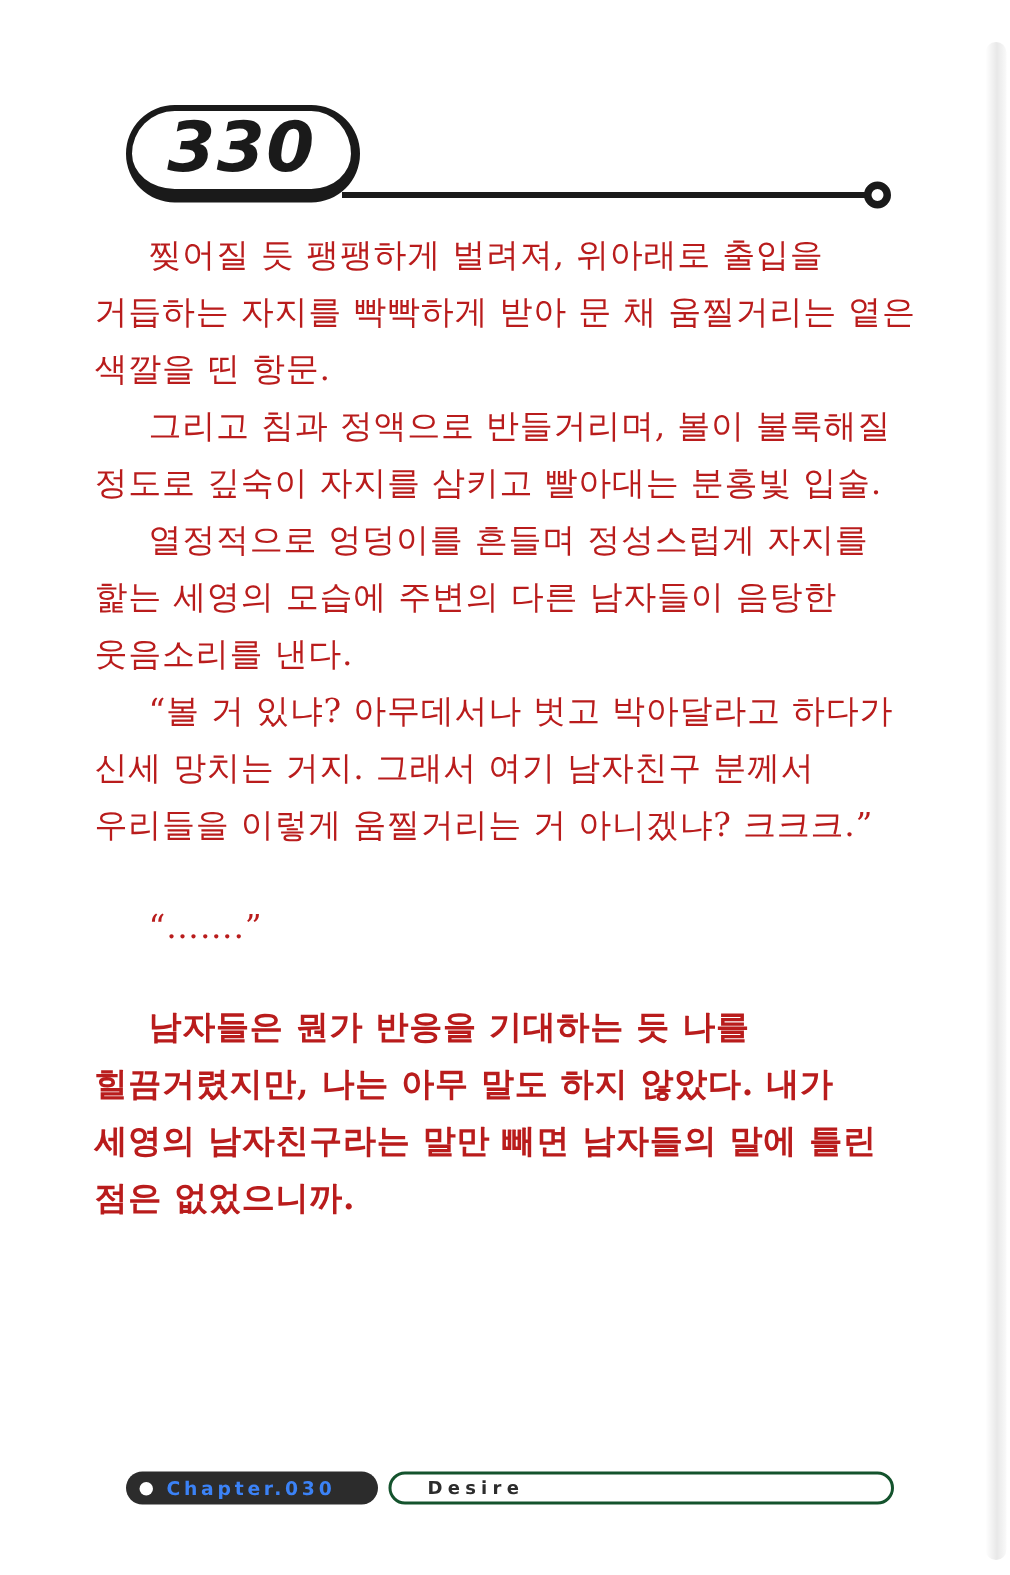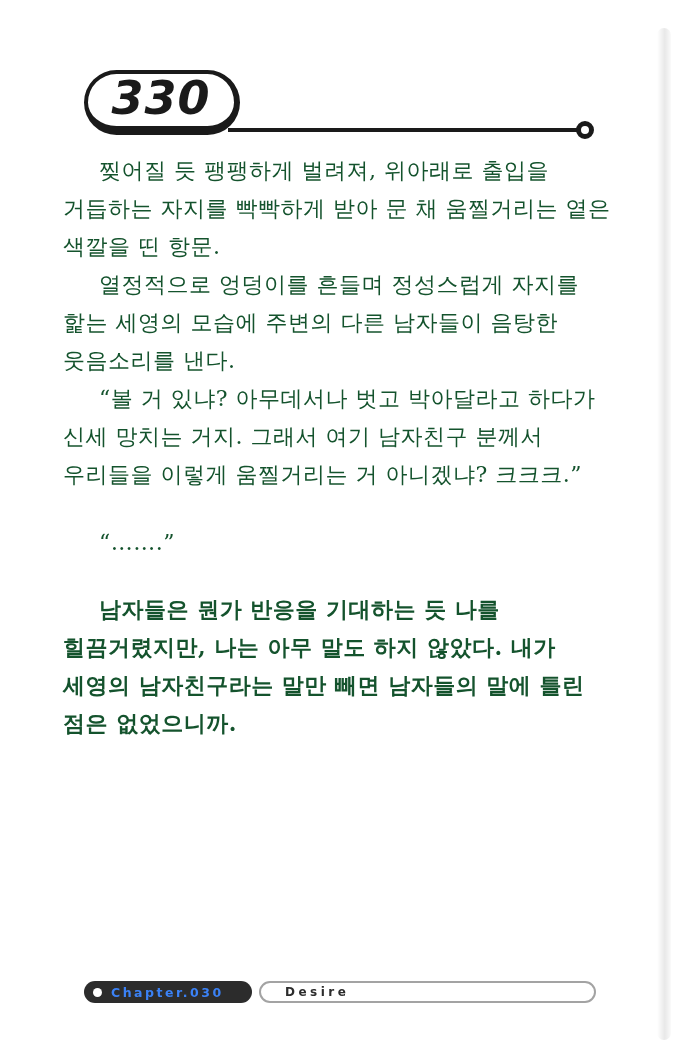--- a/index.html
+++ b/index.html
@@ -80,21 +80,21 @@
     background: #ffffff;
     z-index: 1;
   }
 
   
   .body-text {
     position: absolute;
     left: 63px;
     top: 152px;
     width: 550px;
-    color: #14532d;
+    color: #b91c1c;
     font-size: 22px;
     line-height: 38px;
     letter-spacing: 0.5px;
     text-align: left;
   }
   .body-text p {
     margin: 0;
     text-indent: 36px;
     word-break: keep-all;
   }
@@ -139,21 +139,21 @@
     transform: translateY(-0.5px);
     white-space: nowrap;
   }
   .title-badge {
     position: absolute;
     left: 259px;
     top: 3px;
     width: 337px;
     height: 22px;
     background: #ffffff;
-    border: 2px solid #a3a3a3;
+    border: 2px solid #14532d;
     border-radius: 12px;
     box-sizing: border-box;
     display: flex;
     align-items: center;
     padding-left: 24px;
   }
   .title-label {
     color: #2c2c2c;
     font-size: 12px;
     font-weight: bold;
@@ -169,20 +169,21 @@
   <div class="header">
     <div class="page-number-badge">
       <span class="page-number">330</span>
     </div>
     <div class="header-rule"></div>
     <div class="header-rule-end-dot"></div>
   </div>
 
   <div class="body-text">
     <p>찢어질 듯 팽팽하게 벌려져, 위아래로 출입을 거듭하는 자지를 빡빡하게 받아 문 채 움찔거리는 옅은 색깔을 띤 항문.</p>
+    <p>그리고 침과 정액으로 반들거리며, 볼이 불룩해질 정도로 깊숙이 자지를 삼키고 빨아대는 분홍빛 입술.</p>
     <p>열정적으로 엉덩이를 흔들며 정성스럽게 자지를 핥는 세영의 모습에 주변의 다른 남자들이 음탕한 웃음소리를 낸다.</p>
     <p>“볼 거 있냐? 아무데서나 벗고 박아달라고 하다가 신세 망치는 거지. 그래서 여기 남자친구 분께서 우리들을 이렇게 움찔거리는 거 아니겠냐? 크크크.”</p>
     <p class="gap-small">“…….”</p>
     <p class="gap-large">남자들은 뭔가 반응을 기대하는 듯 나를 힐끔거렸지만, 나는 아무 말도 하지 않았다. 내가 세영의 남자친구라는 말만 빼면 남자들의 말에 틀린 점은 없었으니까.</p>
   </div>
 
   <div class="footer">
     <div class="chapter-badge">
       <span class="chapter-bullet"></span>
       <span class="chapter-label">Chapter.030</span>

